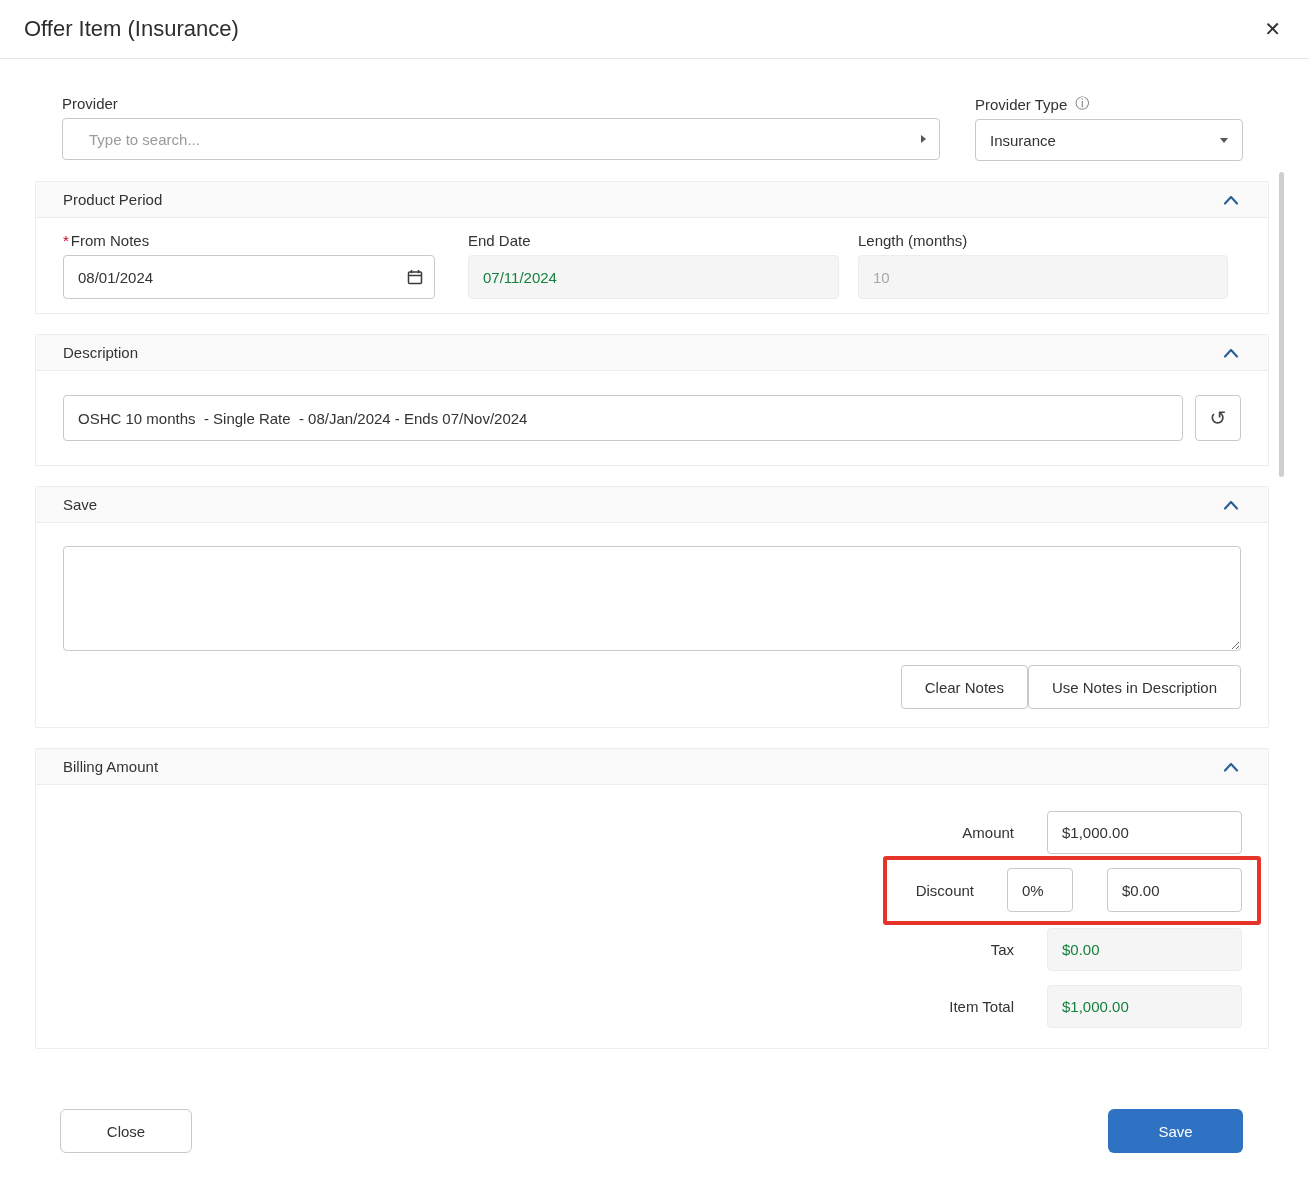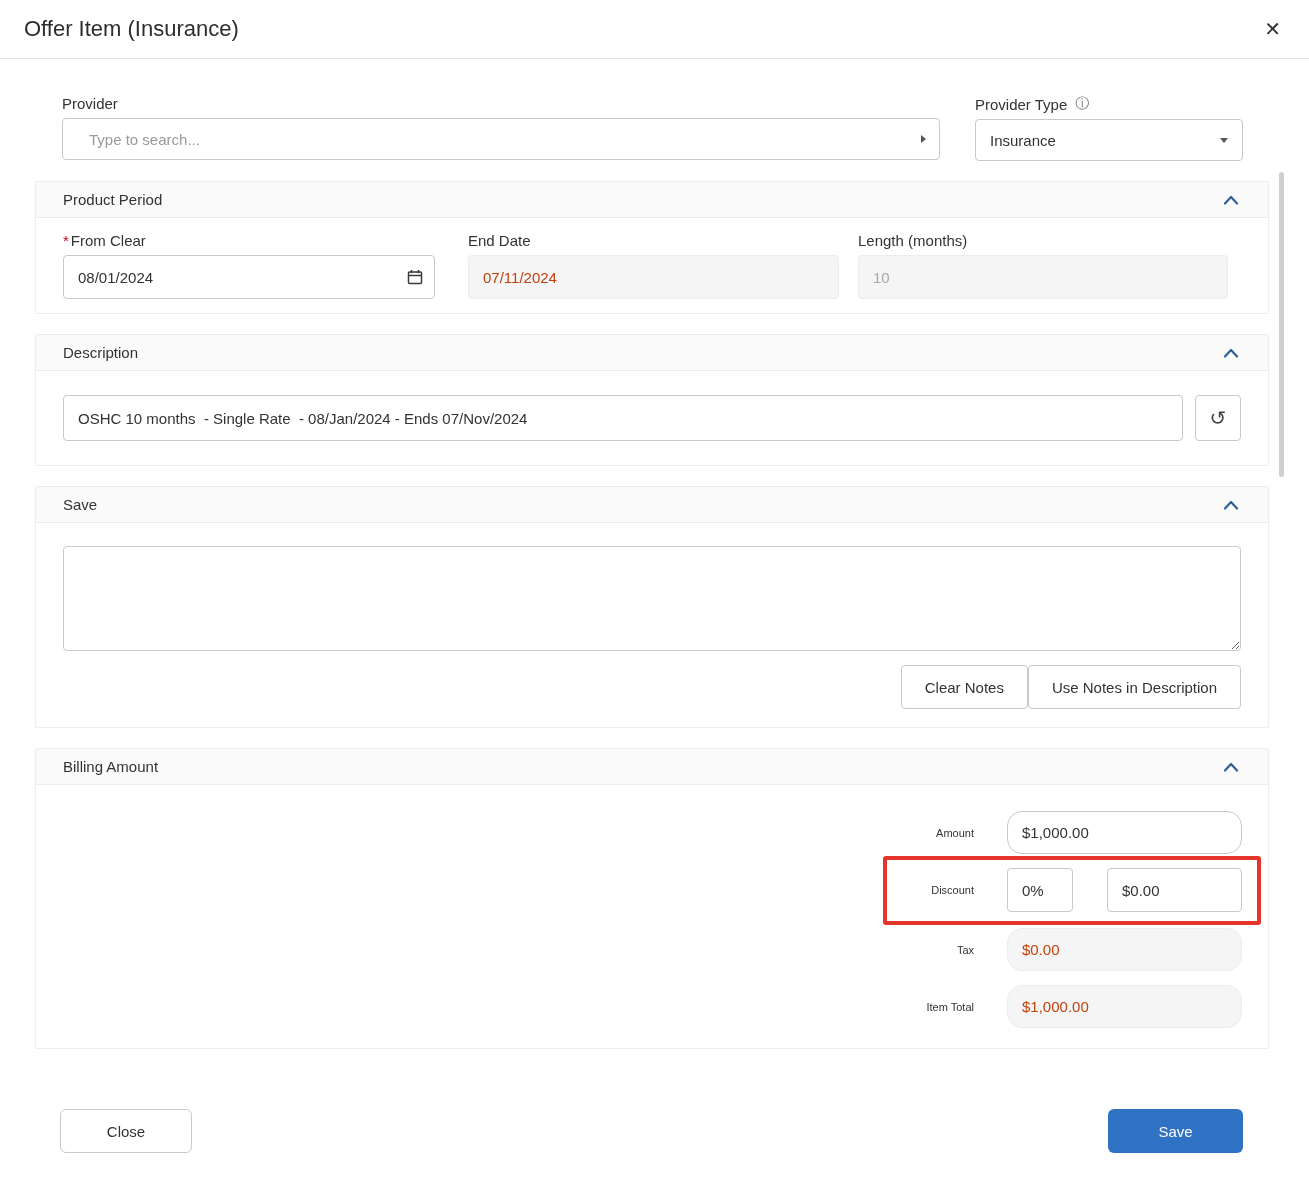--- a/index.html
+++ b/index.html
@@ -90,21 +90,21 @@
   .collapse-btn { background: none; border: none; cursor: pointer; display: flex; align-items: center; padding: 2px; }
 
   .pp-content { display: flex; padding: 14px 27px 14px 27px; }
   .date-input-wrap { position: relative; }
   .boxed-input {
     height: 44px; border: 1px solid #c9c9c9; border-radius: 4px;
     padding: 0 14px; font-size: 15px; color: #333; background: #fff;
     font-family: "Liberation Sans", sans-serif;
   }
   .disabled-input {
-    background: #f5f5f5; border: 1px solid #ececec; color: #c2410c;
+    background: #f5f5f5; border: 1px solid #ececec; color: #15803d;
   }
   .from-col .boxed-input { width: 372px; padding-right: 63px; }
   .end-col { margin-left: 33px; } .end-col .boxed-input { width: 371px; }
   .len-col { margin-left: 19px; } .len-col .boxed-input { width: 370px; color: #a9a9a9; }
   .cal-icon { position: absolute; right: 12px; top: 14px; }
 
   .desc-content { display: flex; padding: 24px 27px; }
   .desc-input { flex: 1; height: 46px; margin-right: 12px; }
   .restore-btn {
     width: 46px; height: 46px; border: 1px solid #c9c9c9; border-radius: 4px;
@@ -127,22 +127,22 @@
     font-size: 15px; color: #333; cursor: pointer;
     font-family: "Liberation Sans", sans-serif;
   }
 
   .billing-content { padding: 26px 0 20px 0; }
   .bill-row {
     display: flex; justify-content: flex-end; align-items: center;
     padding-right: 26px; margin-bottom: 14px;
   }
   .bill-row:last-child { margin-bottom: 0; }
-  .bill-label { font-size: 11px; color: #333; margin-right: 33px; }
-  .bill-input { width: 235px; height: 43px; border-radius: 15px; }
+  .bill-label { font-size: 15px; color: #333; margin-right: 33px; }
+  .bill-input { width: 195px; height: 43px; }
   .discount-row { position: relative; margin-bottom: 16px; }
   .discount-pct { width: 66px; height: 44px; }
   .discount-amt { width: 135px; height: 44px; margin-left: 34px; }
   .highlight-box {
     position: absolute; right: 7px; top: -12px;
     width: 378px; height: 69px;
     border: 4px solid #e5352b; border-radius: 3px;
     pointer-events: none; z-index: 5;
   }
 
@@ -211,21 +211,21 @@
         <button class="collapse-btn">
           <svg width="16" height="10" viewBox="0 0 16 10">
               <polyline points="2,8.5 8,2 14,8.5" fill="none" stroke="#2c6197" stroke-width="2.2" stroke-linecap="round" stroke-linejoin="round"></polyline>
             </svg>
         </button>
       </div>
       <div class="pp-content">
         <div class="field-col from-col">
           <span class="field-label">
             <span class="req">*</span>
-            <span>From Clear</span>
+            <span>From Notes</span>
           </span>
           <div class="date-input-wrap">
             <input class="boxed-input" type="text" value="08/01/2024" style="">
             <span class="cal-icon">
               <svg width="16" height="16" viewBox="0 0 16 16" fill="none" stroke="#3a3a3a" stroke-width="1.5">
                   <rect x="1.5" y="3" width="13" height="11.5" rx="1"></rect>
                   <line x1="1.5" y1="6.5" x2="14.5" y2="6.5"></line>
                   <line x1="4.5" y1="1" x2="4.5" y2="4.2"></line>
                   <line x1="11.5" y1="1" x2="11.5" y2="4.2"></line>
                 </svg>

